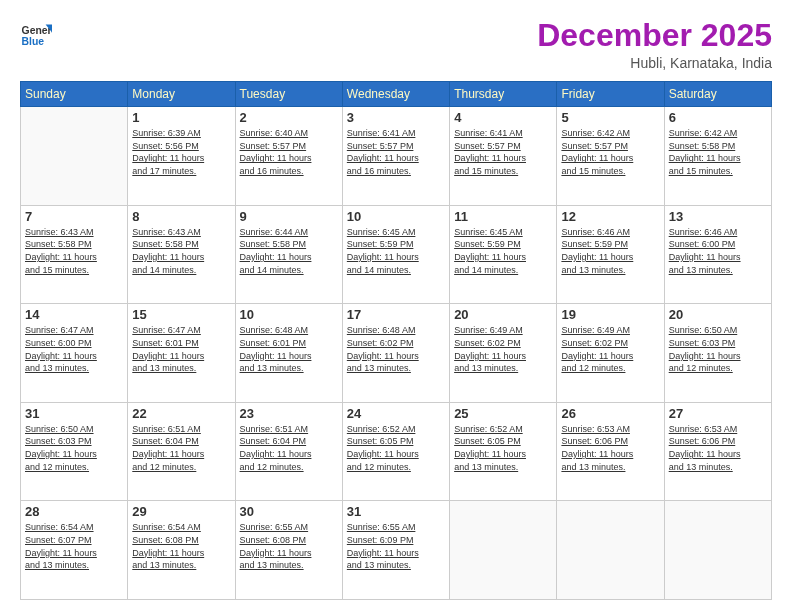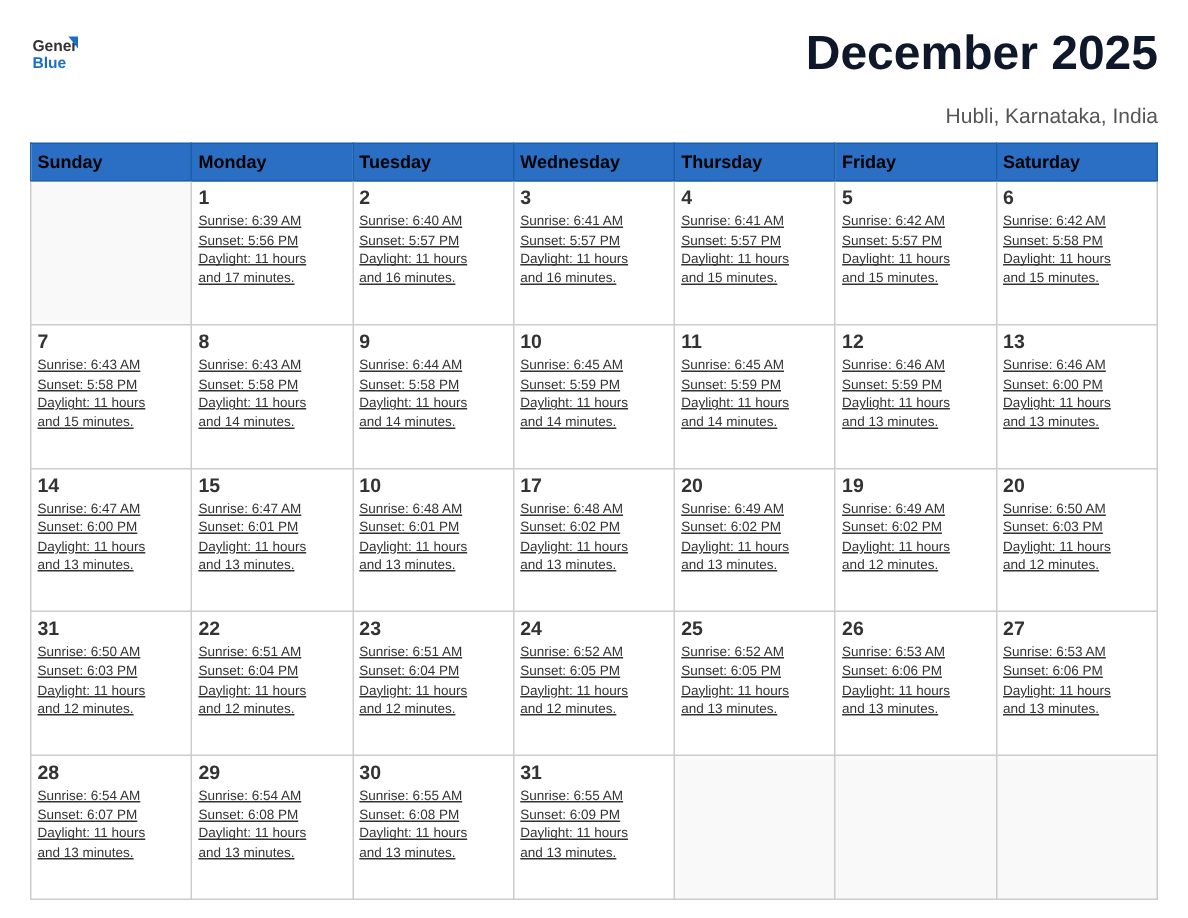--- a/index.html
+++ b/index.html
@@ -31,40 +31,40 @@
     .logo-icon {
       width: 32px;
       height: 32px;
     }
     .title-block {
       text-align: right;
     }
     .month-title {
       font-size: 32px;
       font-weight: bold;
-      color: #0f172a;
+      color: #a21caf;
       line-height: 1.1;
     }
     .location {
       font-size: 14px;
       color: #555;
-      margin-top: 16px;
+      margin-top: 2px;
     }
     .calendar {
       flex: 1;
       border: 1px solid #ccc;
       border-collapse: collapse;
       width: 100%;
       table-layout: fixed;
     }
     .calendar th {
       background: #2a6fc4;
-      color: #000000;
+      color: #fef9c3;
       font-size: 12px;
-      font-weight: bold;
+      font-weight: normal;
       padding: 5px 4px;
       text-align: left;
       border: 1px solid #1a5faa;
     }
     .calendar td {
       border: 1px solid #ccc;
       vertical-align: top;
       padding: 3px 4px;
       font-size: 9.5px;
       color: #333;

